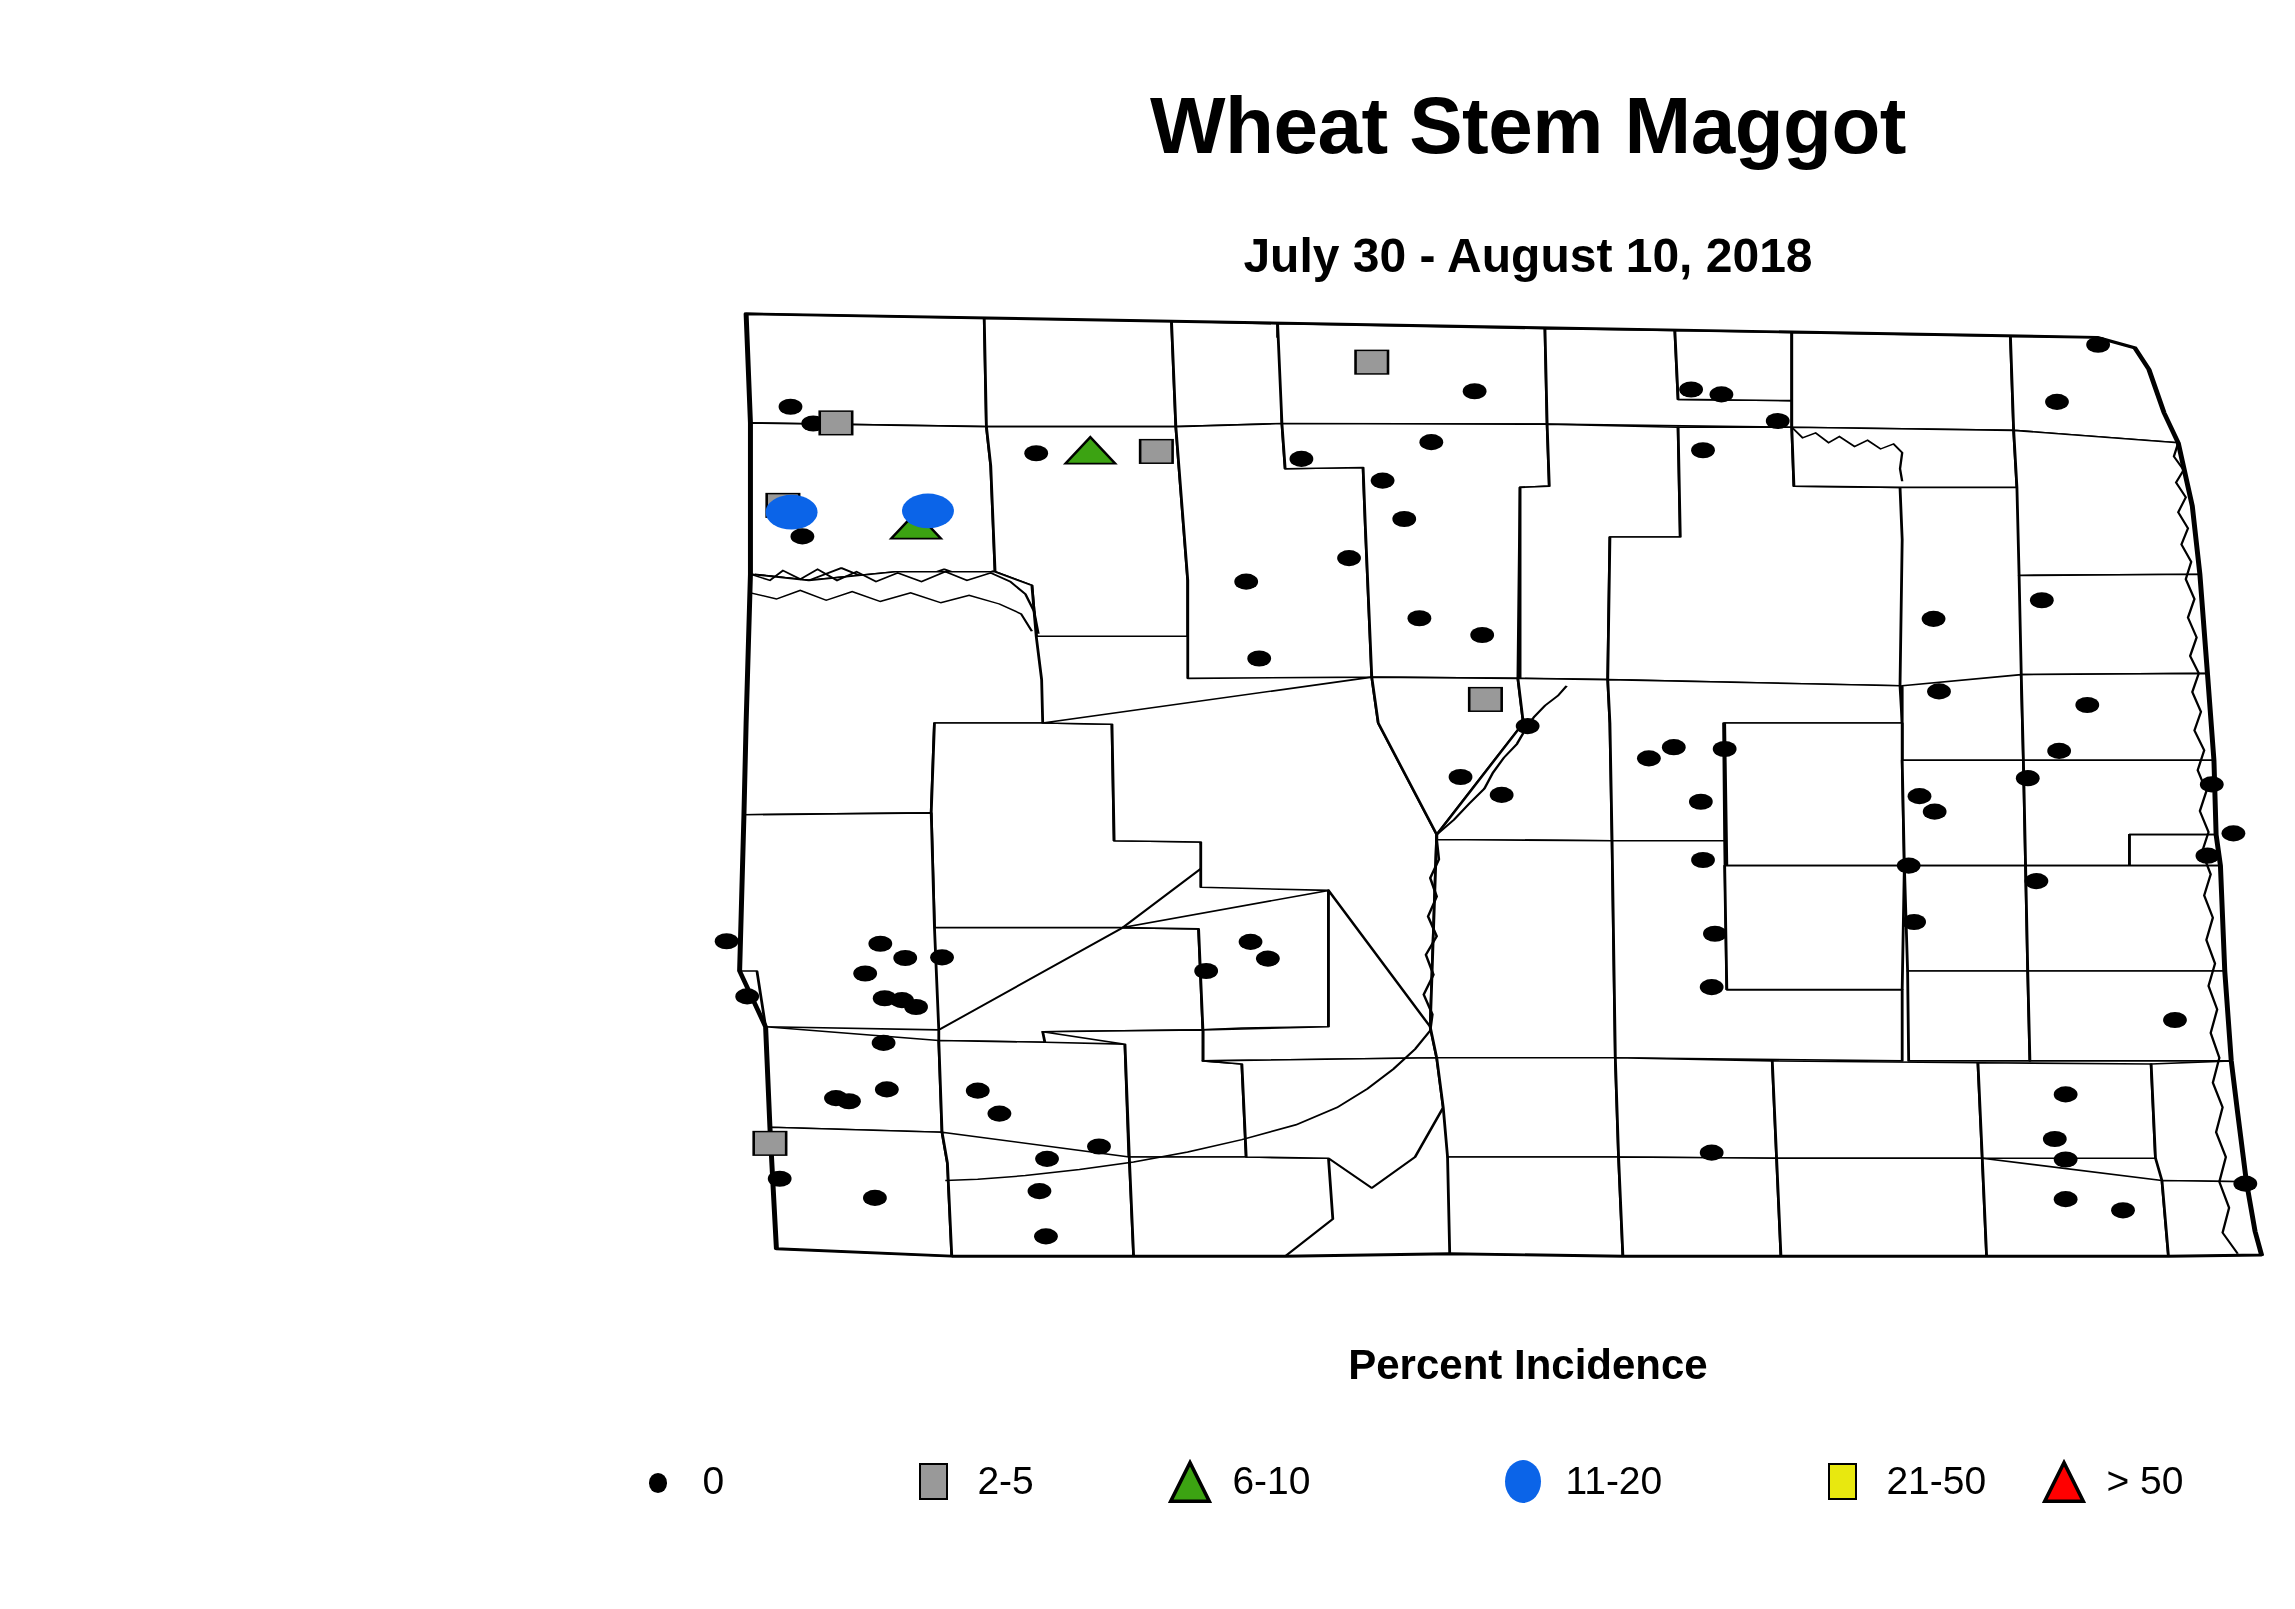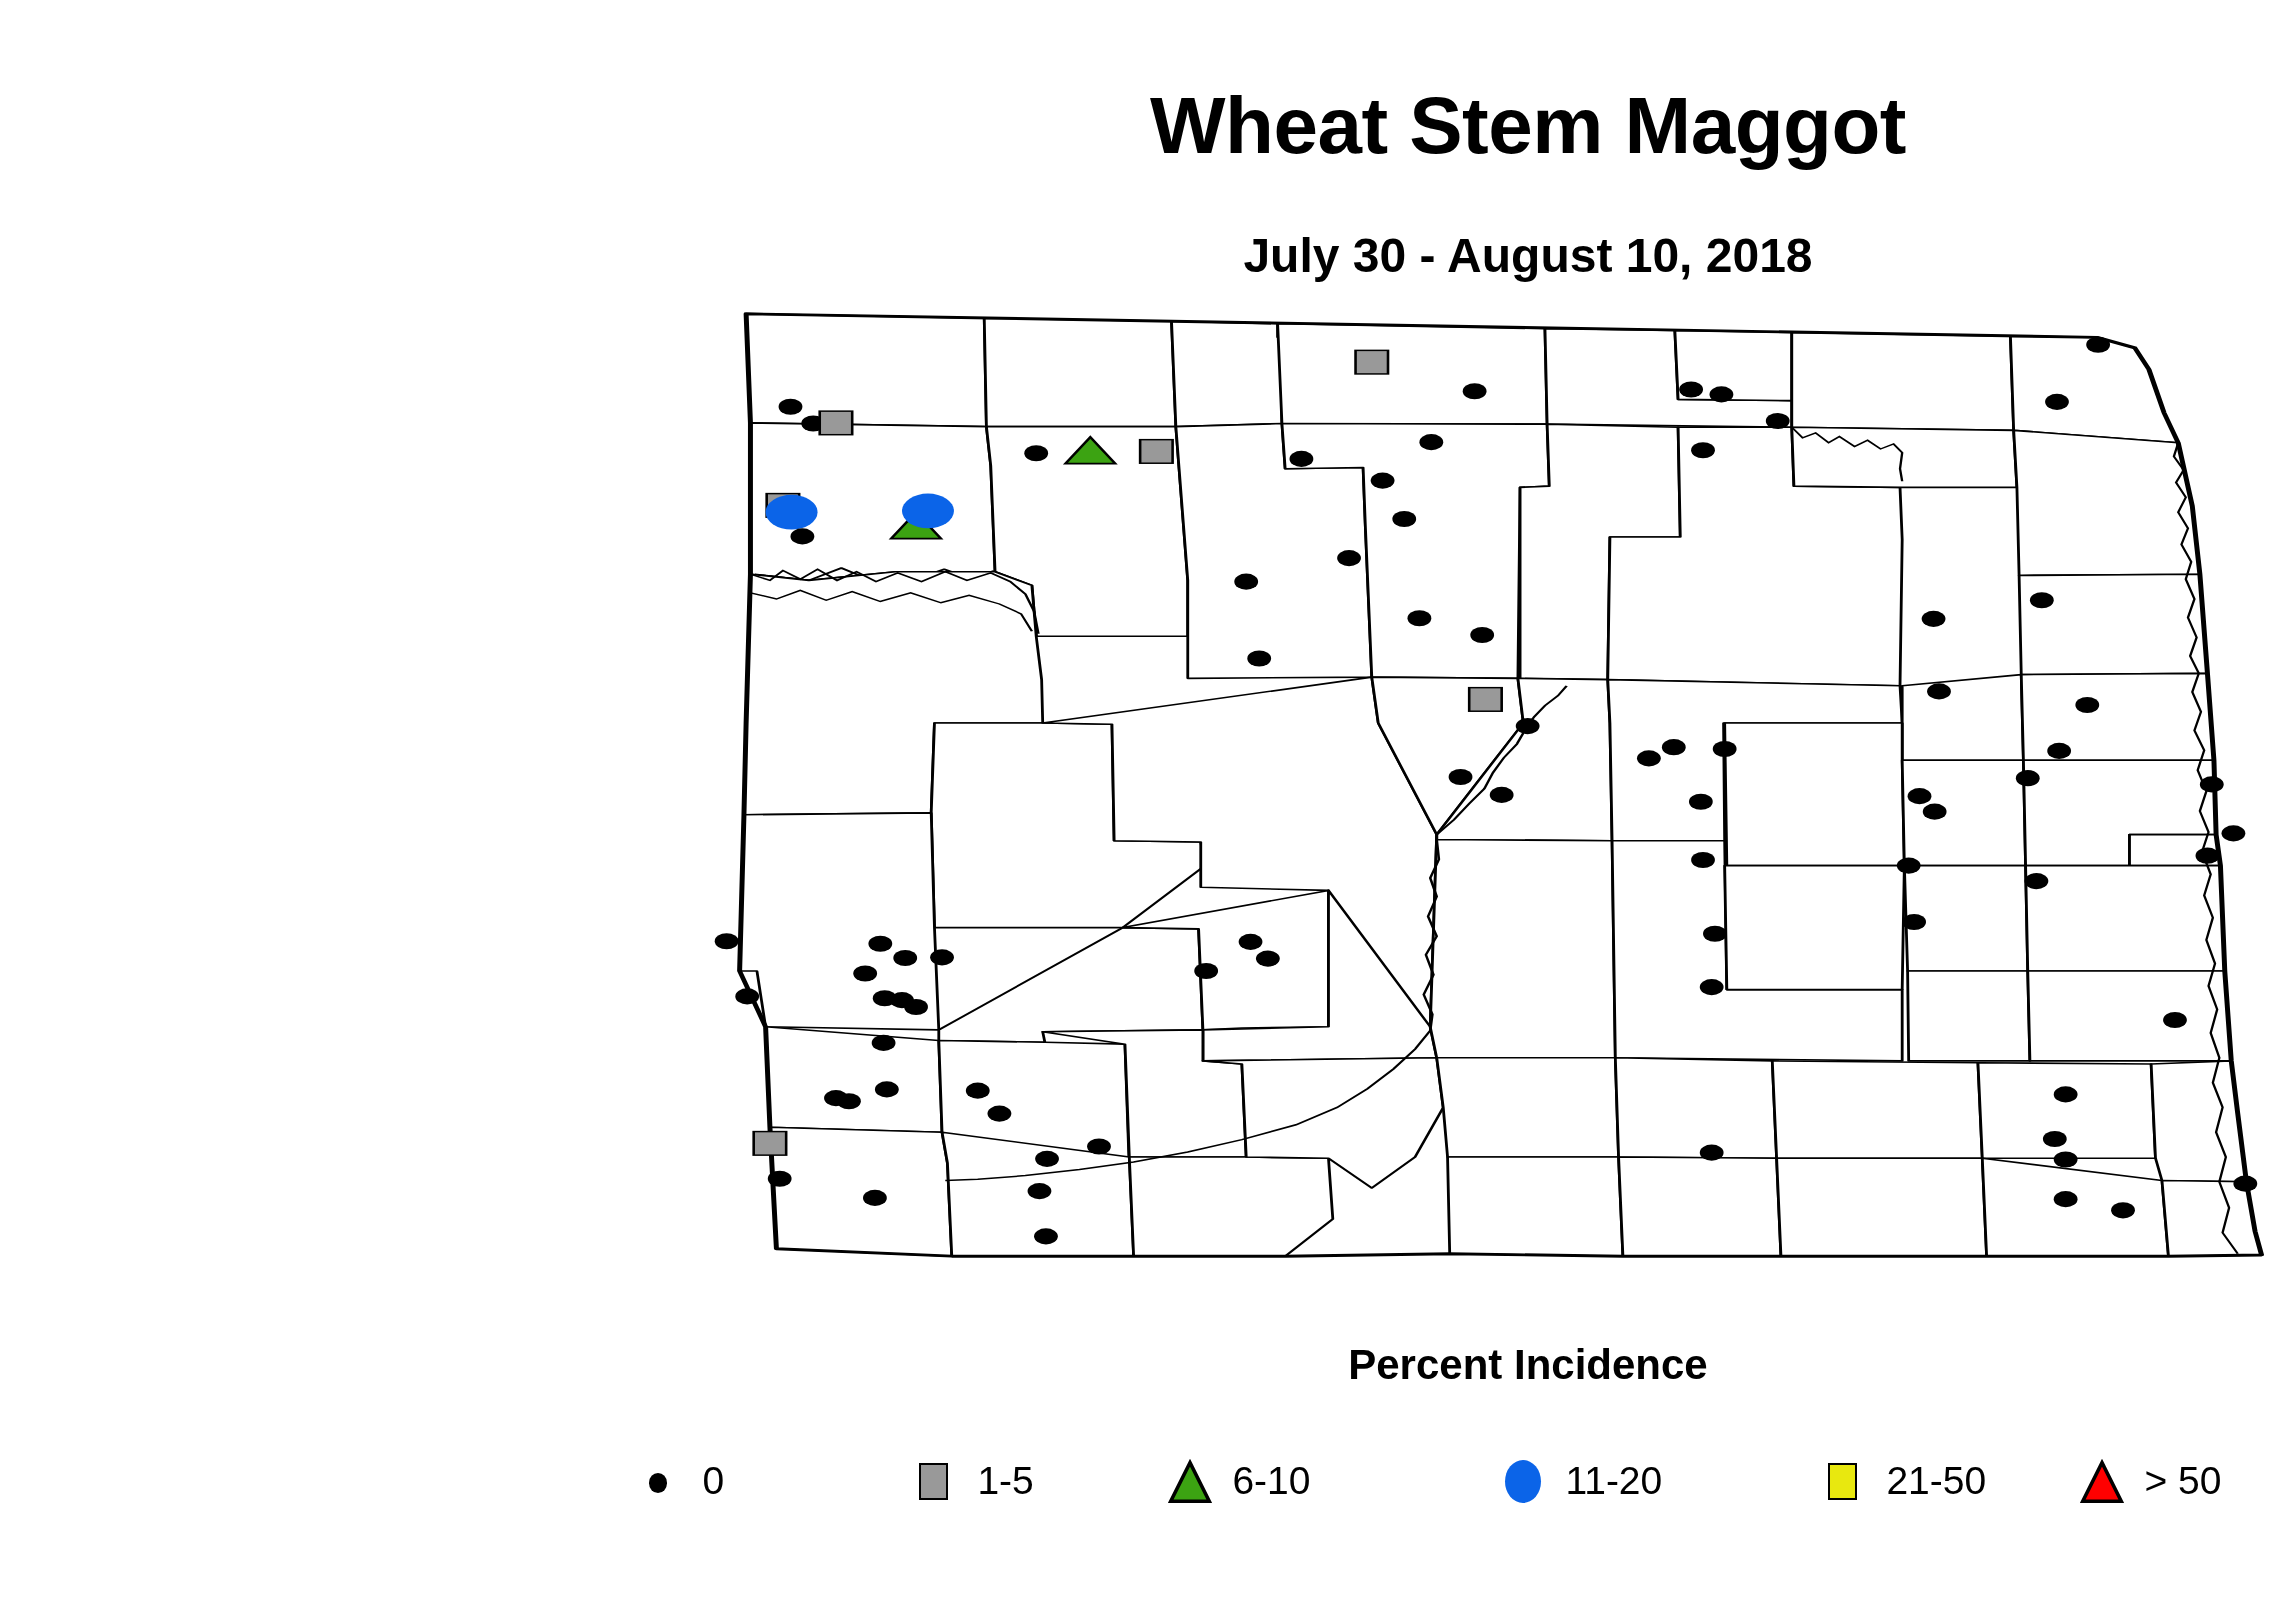--- a/index.html
+++ b/index.html
@@ -309,21 +309,21 @@
       <span class="legend-sym">
           <i class="sym-dot"></i>
         </span>
       <span class="legend-label">0</span>
     </div>
 
     <div class="legend-item" style="left:275px;">
       <span class="legend-sym">
           <i class="sym-square"></i>
         </span>
-      <span class="legend-label">1-5</span>
+      <span class="legend-label">2-5</span>
     </div>
 
     <div class="legend-item" style="left:530px;">
       <span class="legend-sym">
         <svg class="sym-tri" viewBox="0 0 100 100">
             <polygon points="50,6 94,94 6,94" fill="#3CA312" stroke="#000000" stroke-width="8"></polygon>
           </svg>
       </span>
       <span class="legend-label">6-10</span>
     </div>
@@ -335,21 +335,21 @@
       <span class="legend-label">11-20</span>
     </div>
 
     <div class="legend-item" style="left:1184px;">
       <span class="legend-sym">
           <i class="sym-square yellow"></i>
         </span>
       <span class="legend-label">21-50</span>
     </div>
 
-    <div class="legend-item" style="left:1442px;justify-content:center;">
+    <div class="legend-item" style="left:1404px;justify-content:center;">
       <span class="legend-sym">
         <svg class="sym-tri" viewBox="0 0 100 100">
             <polygon points="50,6 94,94 6,94" fill="#FF0000" stroke="#000000" stroke-width="8"></polygon>
           </svg>
       </span>
       <span class="legend-label">&gt; 50</span>
     </div>
 
   </div>
 

